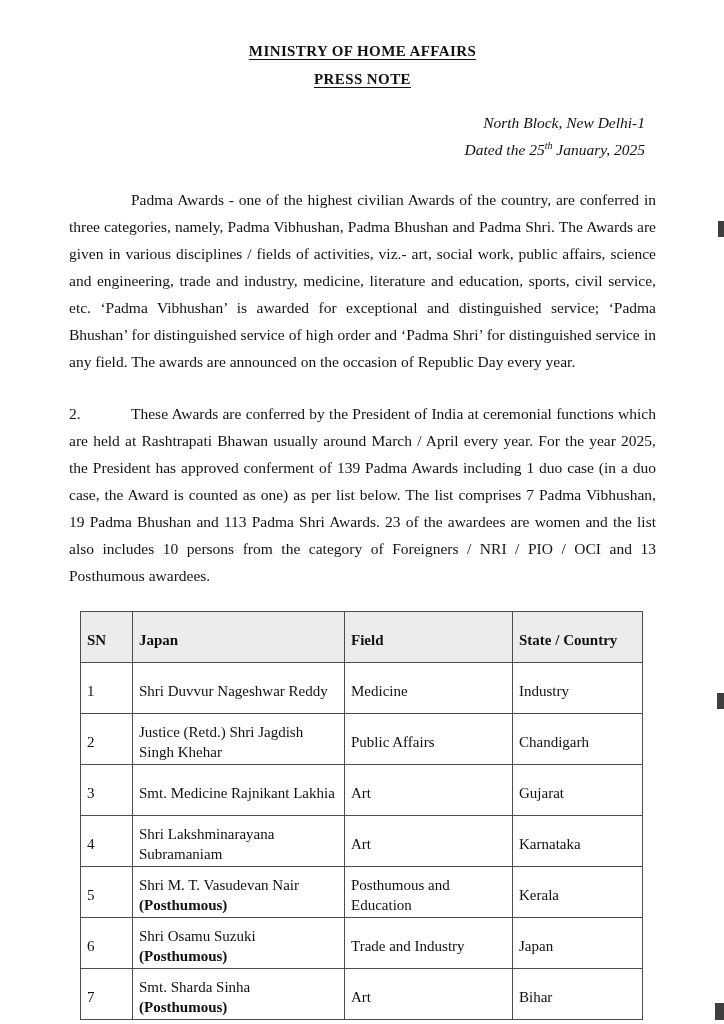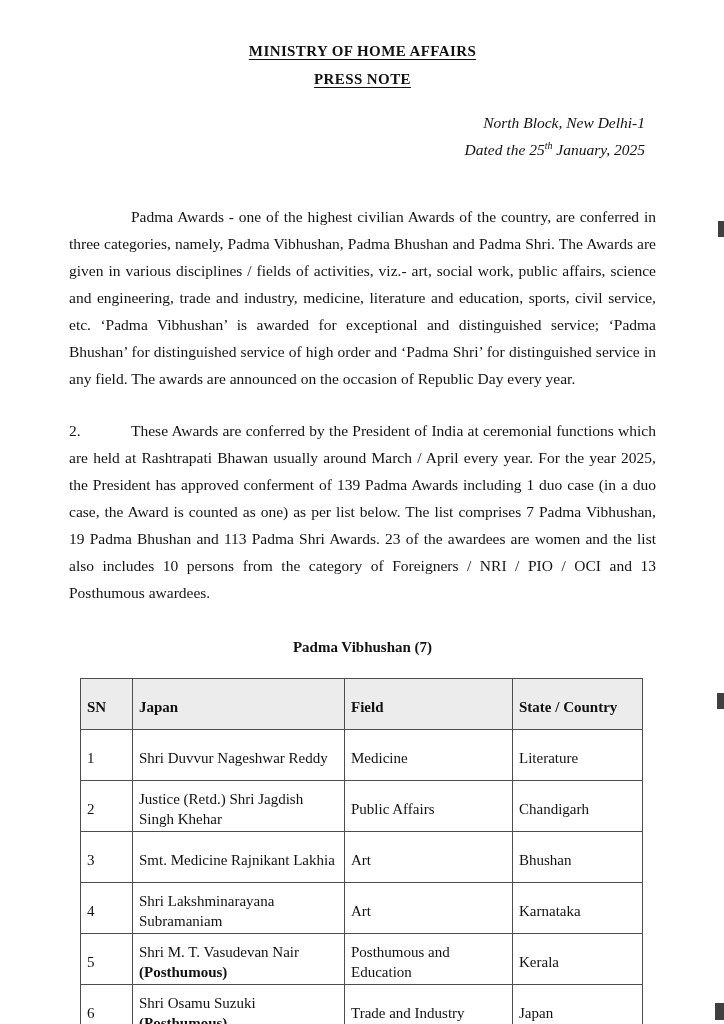--- a/index.html
+++ b/index.html
@@ -51,21 +51,21 @@
     line-height: 0;
   }
   .para {
     margin: 0;
     font-size: 15.5px;
     line-height: 27px;
     text-align: justify;
     color: #131313;
   }
   .para-1 {
-    margin-top: 40px;
+    margin-top: 23px;
     text-indent: 62px;
   }
   .para-2 {
     margin-top: 25px;
   }
   .para-num {
     display: inline-block;
     width: 62px;
   }
   .section-heading {
@@ -127,21 +127,20 @@
 
   <div class="right-block">
     <div>North Block, New Delhi-1</div>
     <div><span>Dated the 25</span><sup class="th">th</sup><span> January, 2025</span></div>
   </div>
 
   <p class="para para-1">Padma Awards - one of the highest civilian Awards of the country, are conferred in three categories, namely, Padma Vibhushan, Padma Bhushan and Padma Shri. The Awards are given in various disciplines / fields of activities, viz.- art, social work, public affairs, science and engineering, trade and industry, medicine, literature and education, sports, civil service, etc. ‘Padma Vibhushan’ is awarded for exceptional and distinguished service; ‘Padma Bhushan’ for distinguished service of high order and ‘Padma Shri’ for distinguished service in any field. The awards are announced on the occasion of Republic Day every year.</p>
 
   <p class="para para-2"><span class="para-num">2.</span><span>These Awards are conferred by the President of India at ceremonial functions which are held at Rashtrapati Bhawan usually around March / April every year. For the year 2025, the President has approved conferment of 139 Padma Awards including 1 duo case (in a duo case, the Award is counted as one) as per list below. The list comprises 7 Padma Vibhushan, 19 Padma Bhushan and 113 Padma Shri Awards. 23 of the awardees are women and the list also includes 10 persons from the category of Foreigners / NRI / PIO / OCI and 13 Posthumous awardees.</span></p>
 
-  <div class="section-heading">Padma Vibhushan (7)</div>
 
   <table class="awards">
     <colgroup>
       <col class="c-sn">
         <col class="c-name">
         <col class="c-field">
         <col class="c-state">
     </colgroup>
     <thead>
       <tr>
@@ -149,33 +148,33 @@
           <th>Japan</th>
           <th>Field</th>
           <th>State / Country</th>
         </tr>
     </thead>
     <tbody>
         <tr>
           <td class="sn-cell">1</td>
           <td><span>Shri Duvvur Nageshwar Reddy</span></td>
           <td>Medicine</td>
-          <td>Literature</td>
+          <td>Industry</td>
         </tr>
         <tr>
           <td class="sn-cell">2</td>
           <td><span>Justice (Retd.) Shri Jagdish Singh Khehar</span></td>
           <td>Public Affairs</td>
           <td>Chandigarh</td>
         </tr>
         <tr>
           <td class="sn-cell">3</td>
           <td><span>Smt. Medicine Rajnikant Lakhia</span></td>
           <td>Art</td>
-          <td>Bhushan</td>
+          <td>Gujarat</td>
         </tr>
         <tr>
           <td class="sn-cell">4</td>
           <td><span>Shri Lakshminarayana Subramaniam</span></td>
           <td>Art</td>
           <td>Karnataka</td>
         </tr>
         <tr>
           <td class="sn-cell">5</td>
           <td><span>Shri M. T. Vasudevan Nair</span><span class="posthumous">(Posthumous)</span></td>

